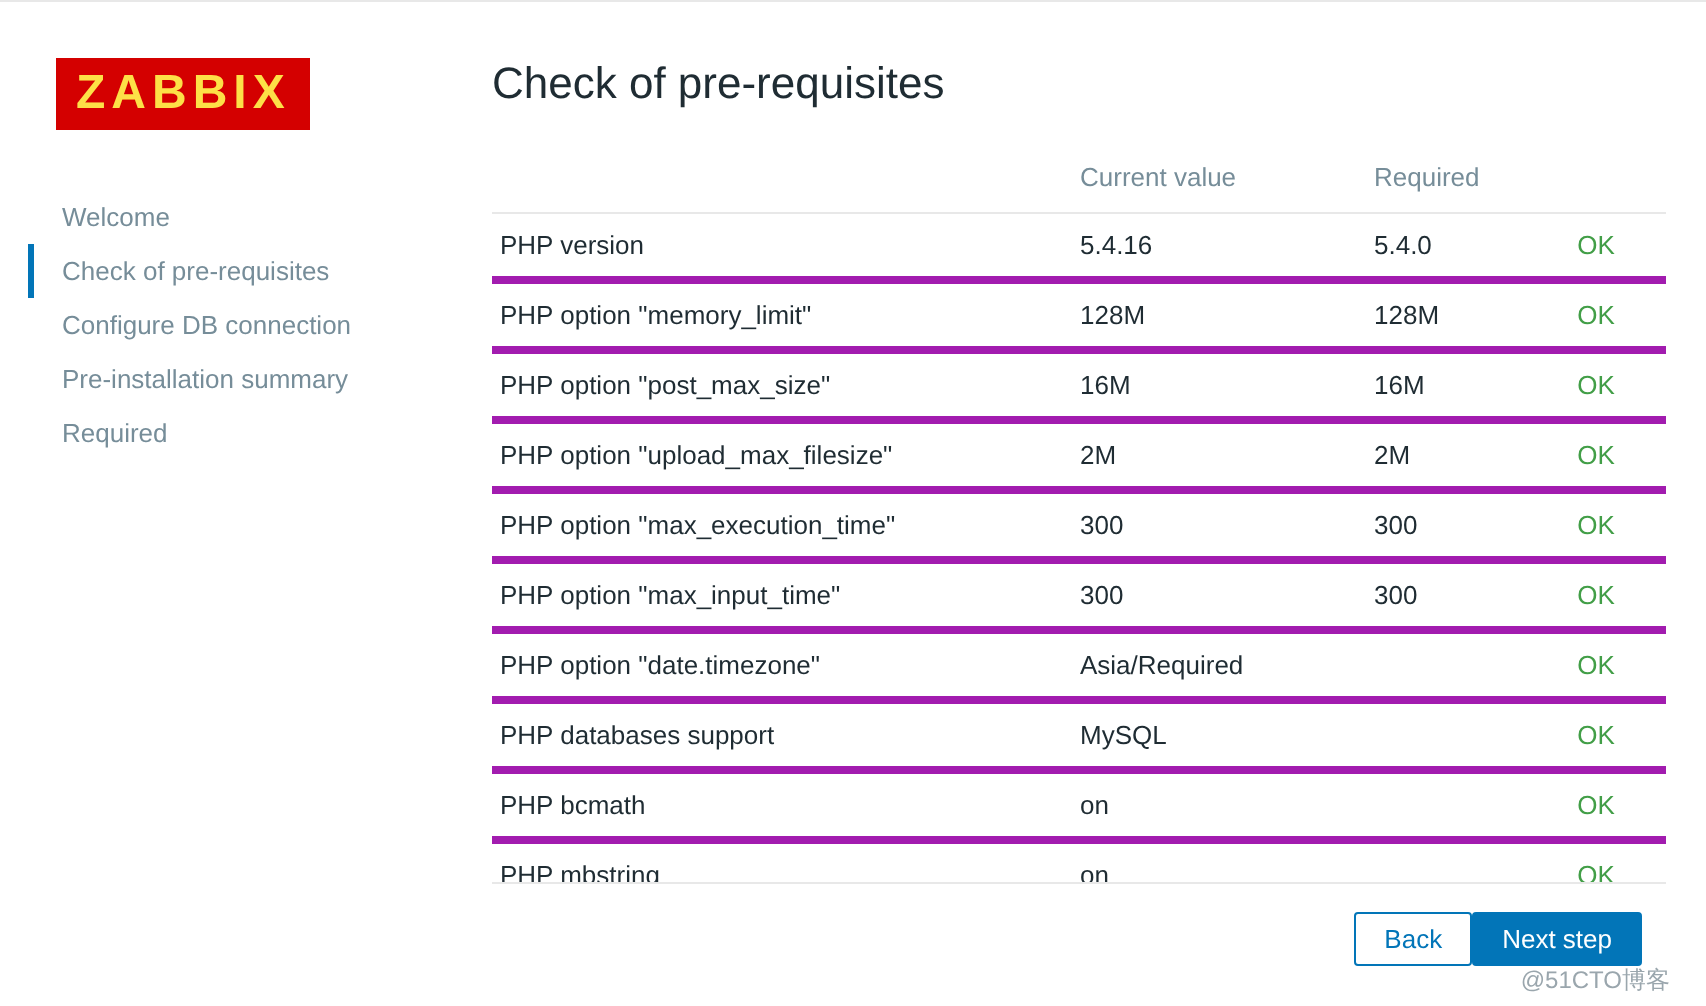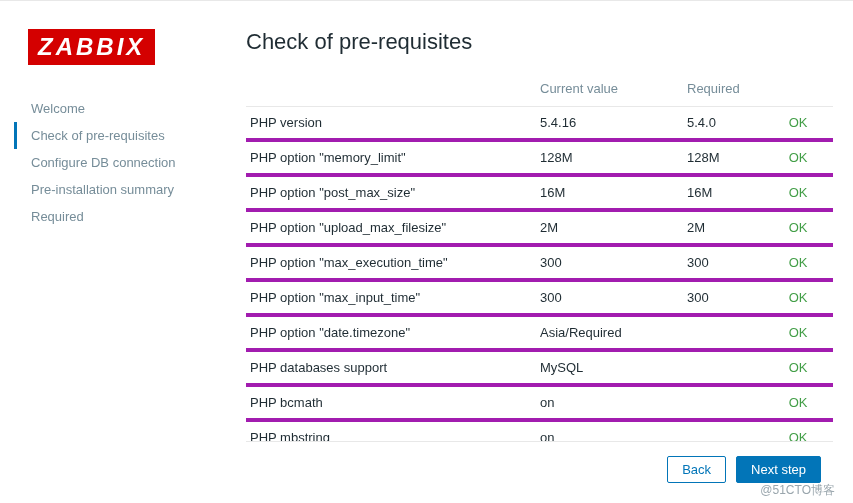--- a/index.html
+++ b/index.html
@@ -17,28 +17,27 @@
       display: flex;
       padding: 28px 20px 20px 28px;
       height: 100%;
     }
     .sidebar {
       width: 200px;
       flex-shrink: 0;
     }
     .logo {
       background: #d40000;
-      color: #ffffff;
+      color: #fde047;
       font-weight: bold;
       font-size: 24px;
       letter-spacing: 3px;
       padding: 4px 10px;
       display: inline-block;
       margin-bottom: 30px;
-      font-style: italic;
     }
     .nav-list { list-style: none; }
     .nav-item {
       padding: 6px 0 6px 8px;
       color: #768d99;
       cursor: pointer;
       border-left: 3px solid transparent;
       margin-left: -14px;
       padding-left: 14px;
     }
@@ -85,21 +84,20 @@
       padding: 8px 8px 8px 4px;
       border-bottom: 4px solid #a21caf;
       color: #1f2c33;
       font-size: 13px;
       vertical-align: middle;
     }
     td.status { color: #429e47; text-align: left; }
     .buttons {
       display: flex;
       justify-content: flex-end;
-      gap: 10px;
       padding-top: 14px;
       padding-right: 12px;
     }
     .btn {
       font-size: 13px;
       padding: 5px 14px;
       border-radius: 2px;
       cursor: pointer;
       border: 1px solid;
     }

